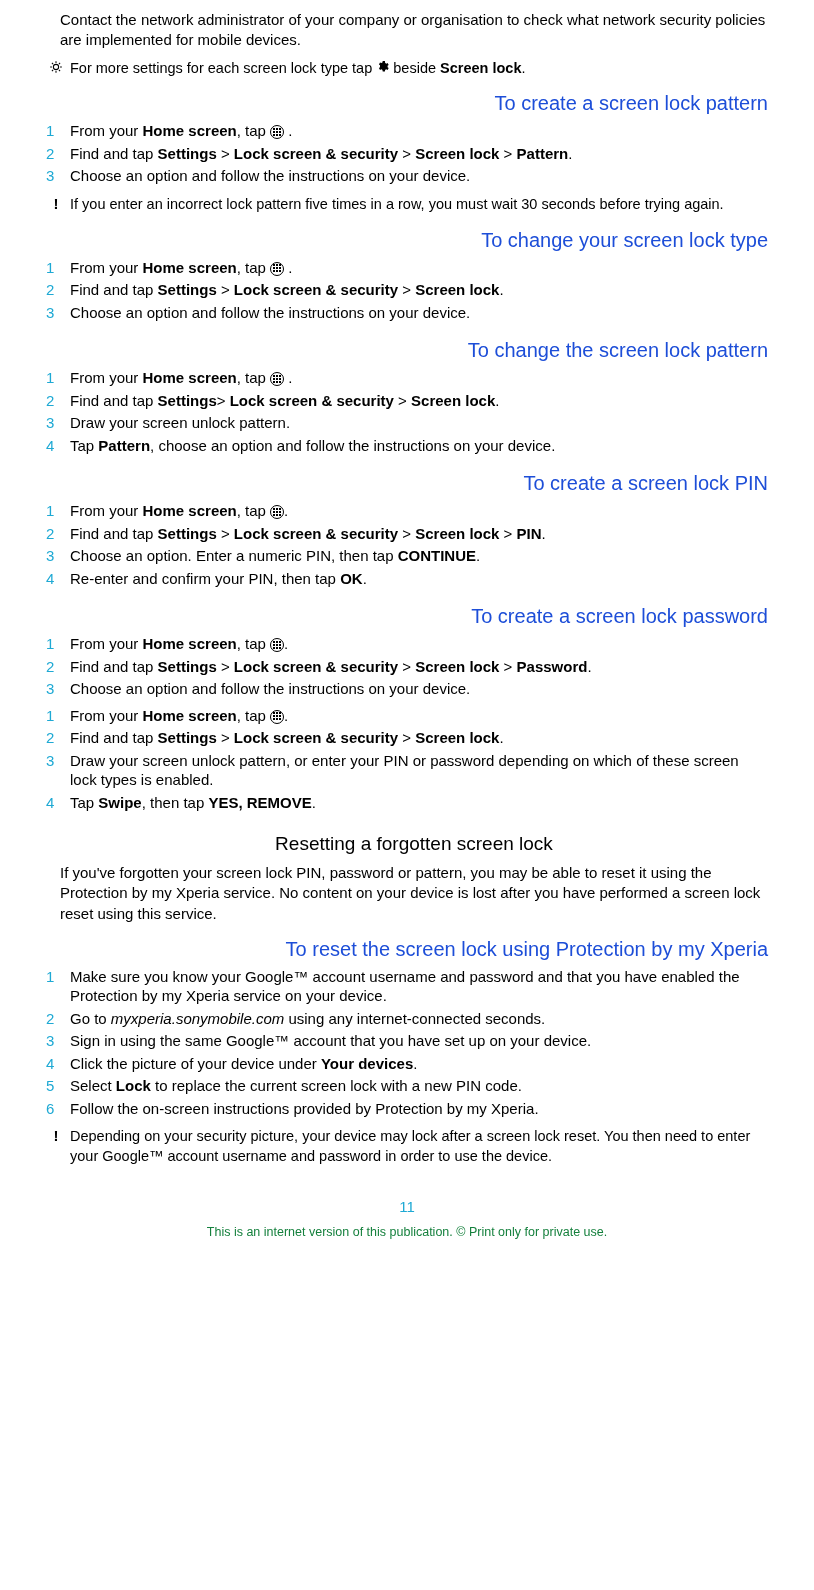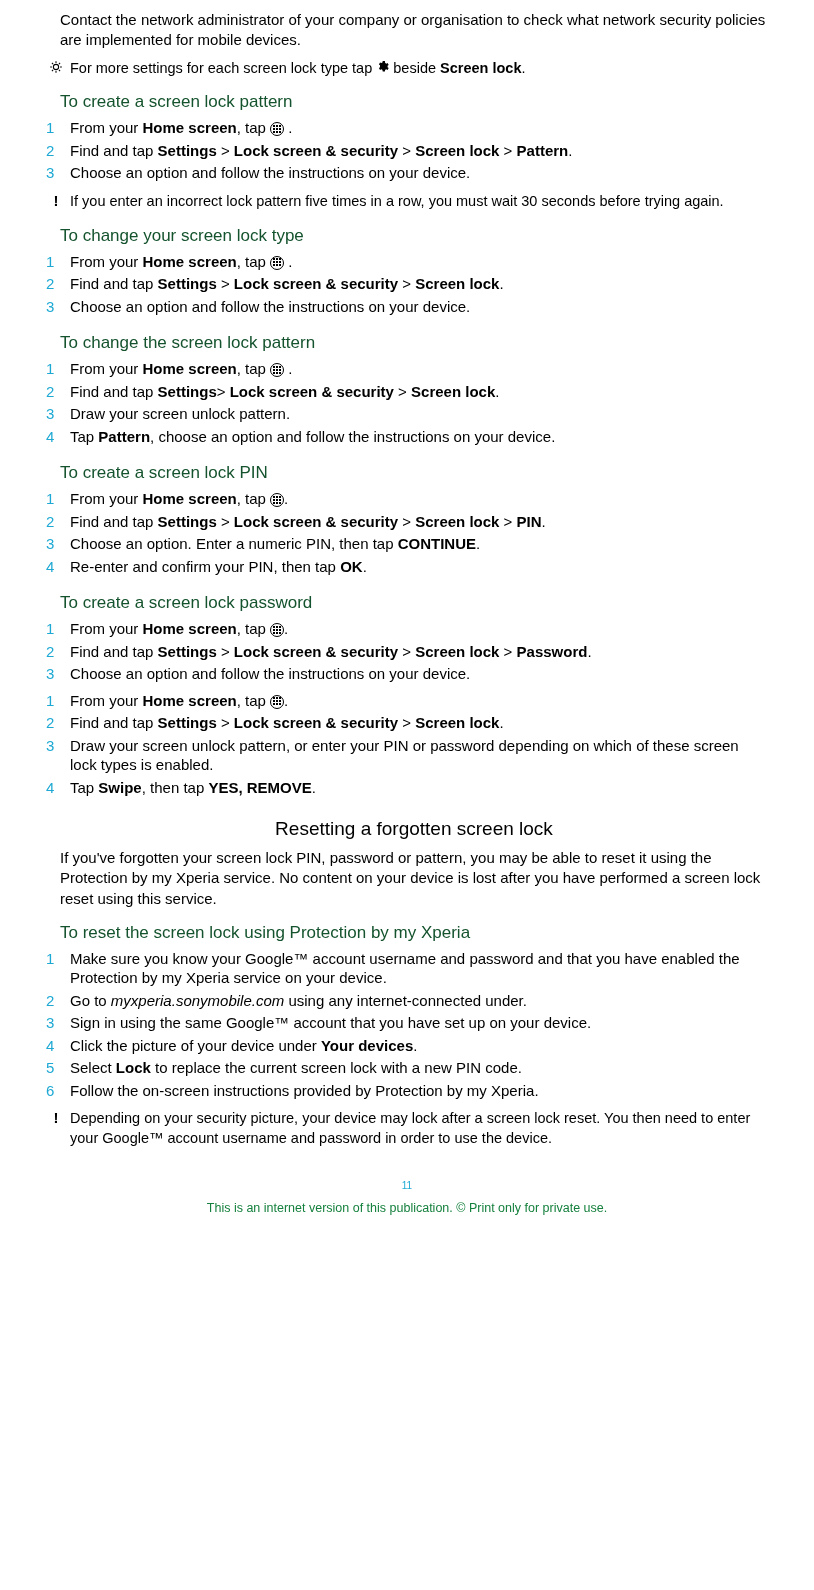--- a/index.html
+++ b/index.html
@@ -16,23 +16,24 @@
     margin: 0 auto;
     padding: 10px 25px 0 25px;
     box-sizing: border-box;
     position: relative;
   }
   .intro {
     margin: 0 0 8px 14px;
     line-height: 1.35;
   }
   .sub-head {
-    color: #14532d;
-    font-size: 17px;
+    color: #1d4ed8;
+    font-size: 20px;
     margin: 14px 0 6px 14px;
+    text-align: right;
   }
   .inline-tip {
     position: relative;
     padding-left: 24px;
     line-height: 1.35;
     margin: 6px 0 8px 0;
     font-size: 14.5px;
   }
   .tip-icon {
     position: absolute;
@@ -102,21 +103,21 @@
     text-align: center;
   }
   .body-para {
     margin: 0 2px 4px 14px;
     line-height: 1.35;
   }
   .italic { font-style: italic; }
   .page-num {
     text-align: center;
     color: #1ea9d4;
-    font-size: 10px;
+    font-size: 15px;
     margin-top: 32px;
   }
   .footer-line {
     text-align: center;
     font-size: 12.5px;
     color: #15803d;
     margin-top: 10px;
     margin-bottom: 12px;
   }
 </style>
@@ -193,21 +194,21 @@
     <li class="step"><span class="step-num">3</span><span>Draw your screen unlock pattern, or enter your PIN or password depending on which of these screen lock types is enabled.</span></li>
     <li class="step"><span class="step-num">4</span><span>Tap </span><span class="bold">Swipe</span><span>, then tap </span><span class="bold">YES, REMOVE</span><span>.</span></li>
   </ul>
 
   <div class="section-head">Resetting a forgotten screen lock</div>
   <p class="body-para">If you've forgotten your screen lock PIN, password or pattern, you may be able to reset it using the Protection by my Xperia service. No content on your device is lost after you have performed a screen lock reset using this service.</p>
 
   <div class="sub-head">To reset the screen lock using Protection by my Xperia</div>
   <ul class="steps">
     <li class="step"><span class="step-num">1</span><span>Make sure you know your Google™ account username and password and that you have enabled the Protection by my Xperia service on your device.</span></li>
-    <li class="step"><span class="step-num">2</span><span>Go to </span><span class="italic">myxperia.sonymobile.com</span><span> using any internet-connected under.</span></li>
+    <li class="step"><span class="step-num">2</span><span>Go to </span><span class="italic">myxperia.sonymobile.com</span><span> using any internet-connected seconds.</span></li>
     <li class="step"><span class="step-num">3</span><span>Sign in using the same Google™ account that you have set up on your device.</span></li>
     <li class="step"><span class="step-num">4</span><span>Click the picture of your device under </span><span class="bold">Your devices</span><span>.</span></li>
     <li class="step"><span class="step-num">5</span><span>Select </span><span class="bold">Lock</span><span> to replace the current screen lock with a new PIN code.</span></li>
     <li class="step"><span class="step-num">6</span><span>Follow the on-screen instructions provided by Protection by my Xperia.</span></li>
   </ul>
   <div class="inline-tip">
     <span class="tip-icon bold">!</span>
     <span>Depending on your security picture, your device may lock after a screen lock reset. You then need to enter your Google™ account username and password in order to use the device.</span>
   </div>
 

